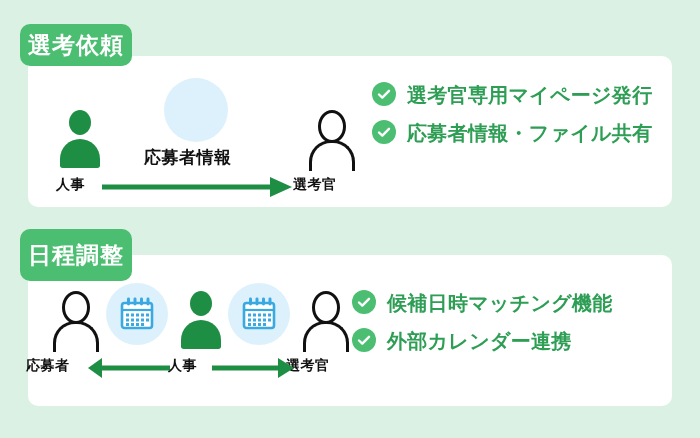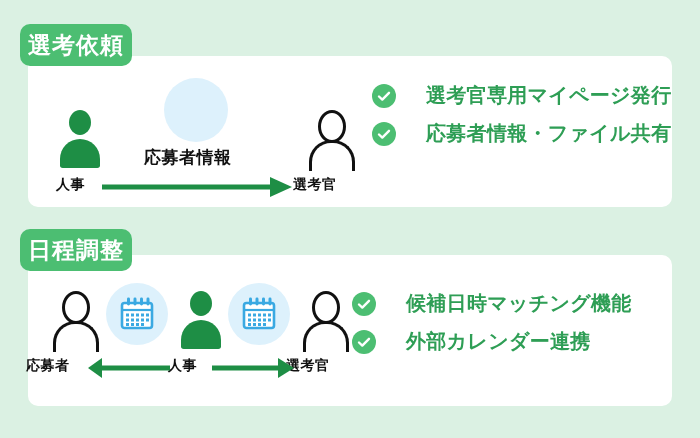--- a/index.html
+++ b/index.html
@@ -21,21 +21,21 @@
   
   .badge{
     position:absolute;background:#4cbe72;border-radius:10px;
     color:#ffffff;font-weight:bold;font-size:23px;
     letter-spacing:1px;
     display:flex;align-items:center;justify-content:center;
     box-sizing:border-box;padding:0 8px;
     white-space:nowrap;
   }
   #badge-1{left:20px;top:24px;height:42px;}
-  #badge-2{left:20px;top:229px;height:42px;}
+  #badge-2{left:20px;top:229px;height:52px;}
 
   
   .flow{position:absolute;}
   #flow-1{left:40px;top:70px;width:330px;height:125px;}
   #flow-2{left:20px;top:275px;width:345px;height:118px;}
 
   
   .person{position:absolute;}
   .person .head{position:absolute;border-radius:50%;}
   .person .body{position:absolute;}
@@ -82,23 +82,22 @@
   }
 
   
   .arrow{position:absolute;}
 
   
   .features{position:absolute;}
   #features-1{left:372px;top:82px;}
   #features-2{left:352px;top:290px;}
   .feat-row{
-    display:flex;align-items:center;margin-bottom:11px;
+    display:flex;align-items:flex-start;margin-bottom:11px;
     white-space:nowrap;
-    gap:19px;
   }
   .check{
     width:24px;height:24px;border-radius:50%;background:#4cbe72;
     margin-right:11px;flex:0 0 auto;position:relative;
   }
   .check svg{position:absolute;left:4px;top:4px;}
   .feat-text{
     color:#2e9e55;font-size:20px;font-weight:bold;letter-spacing:0.3px;
   }
 </style>

